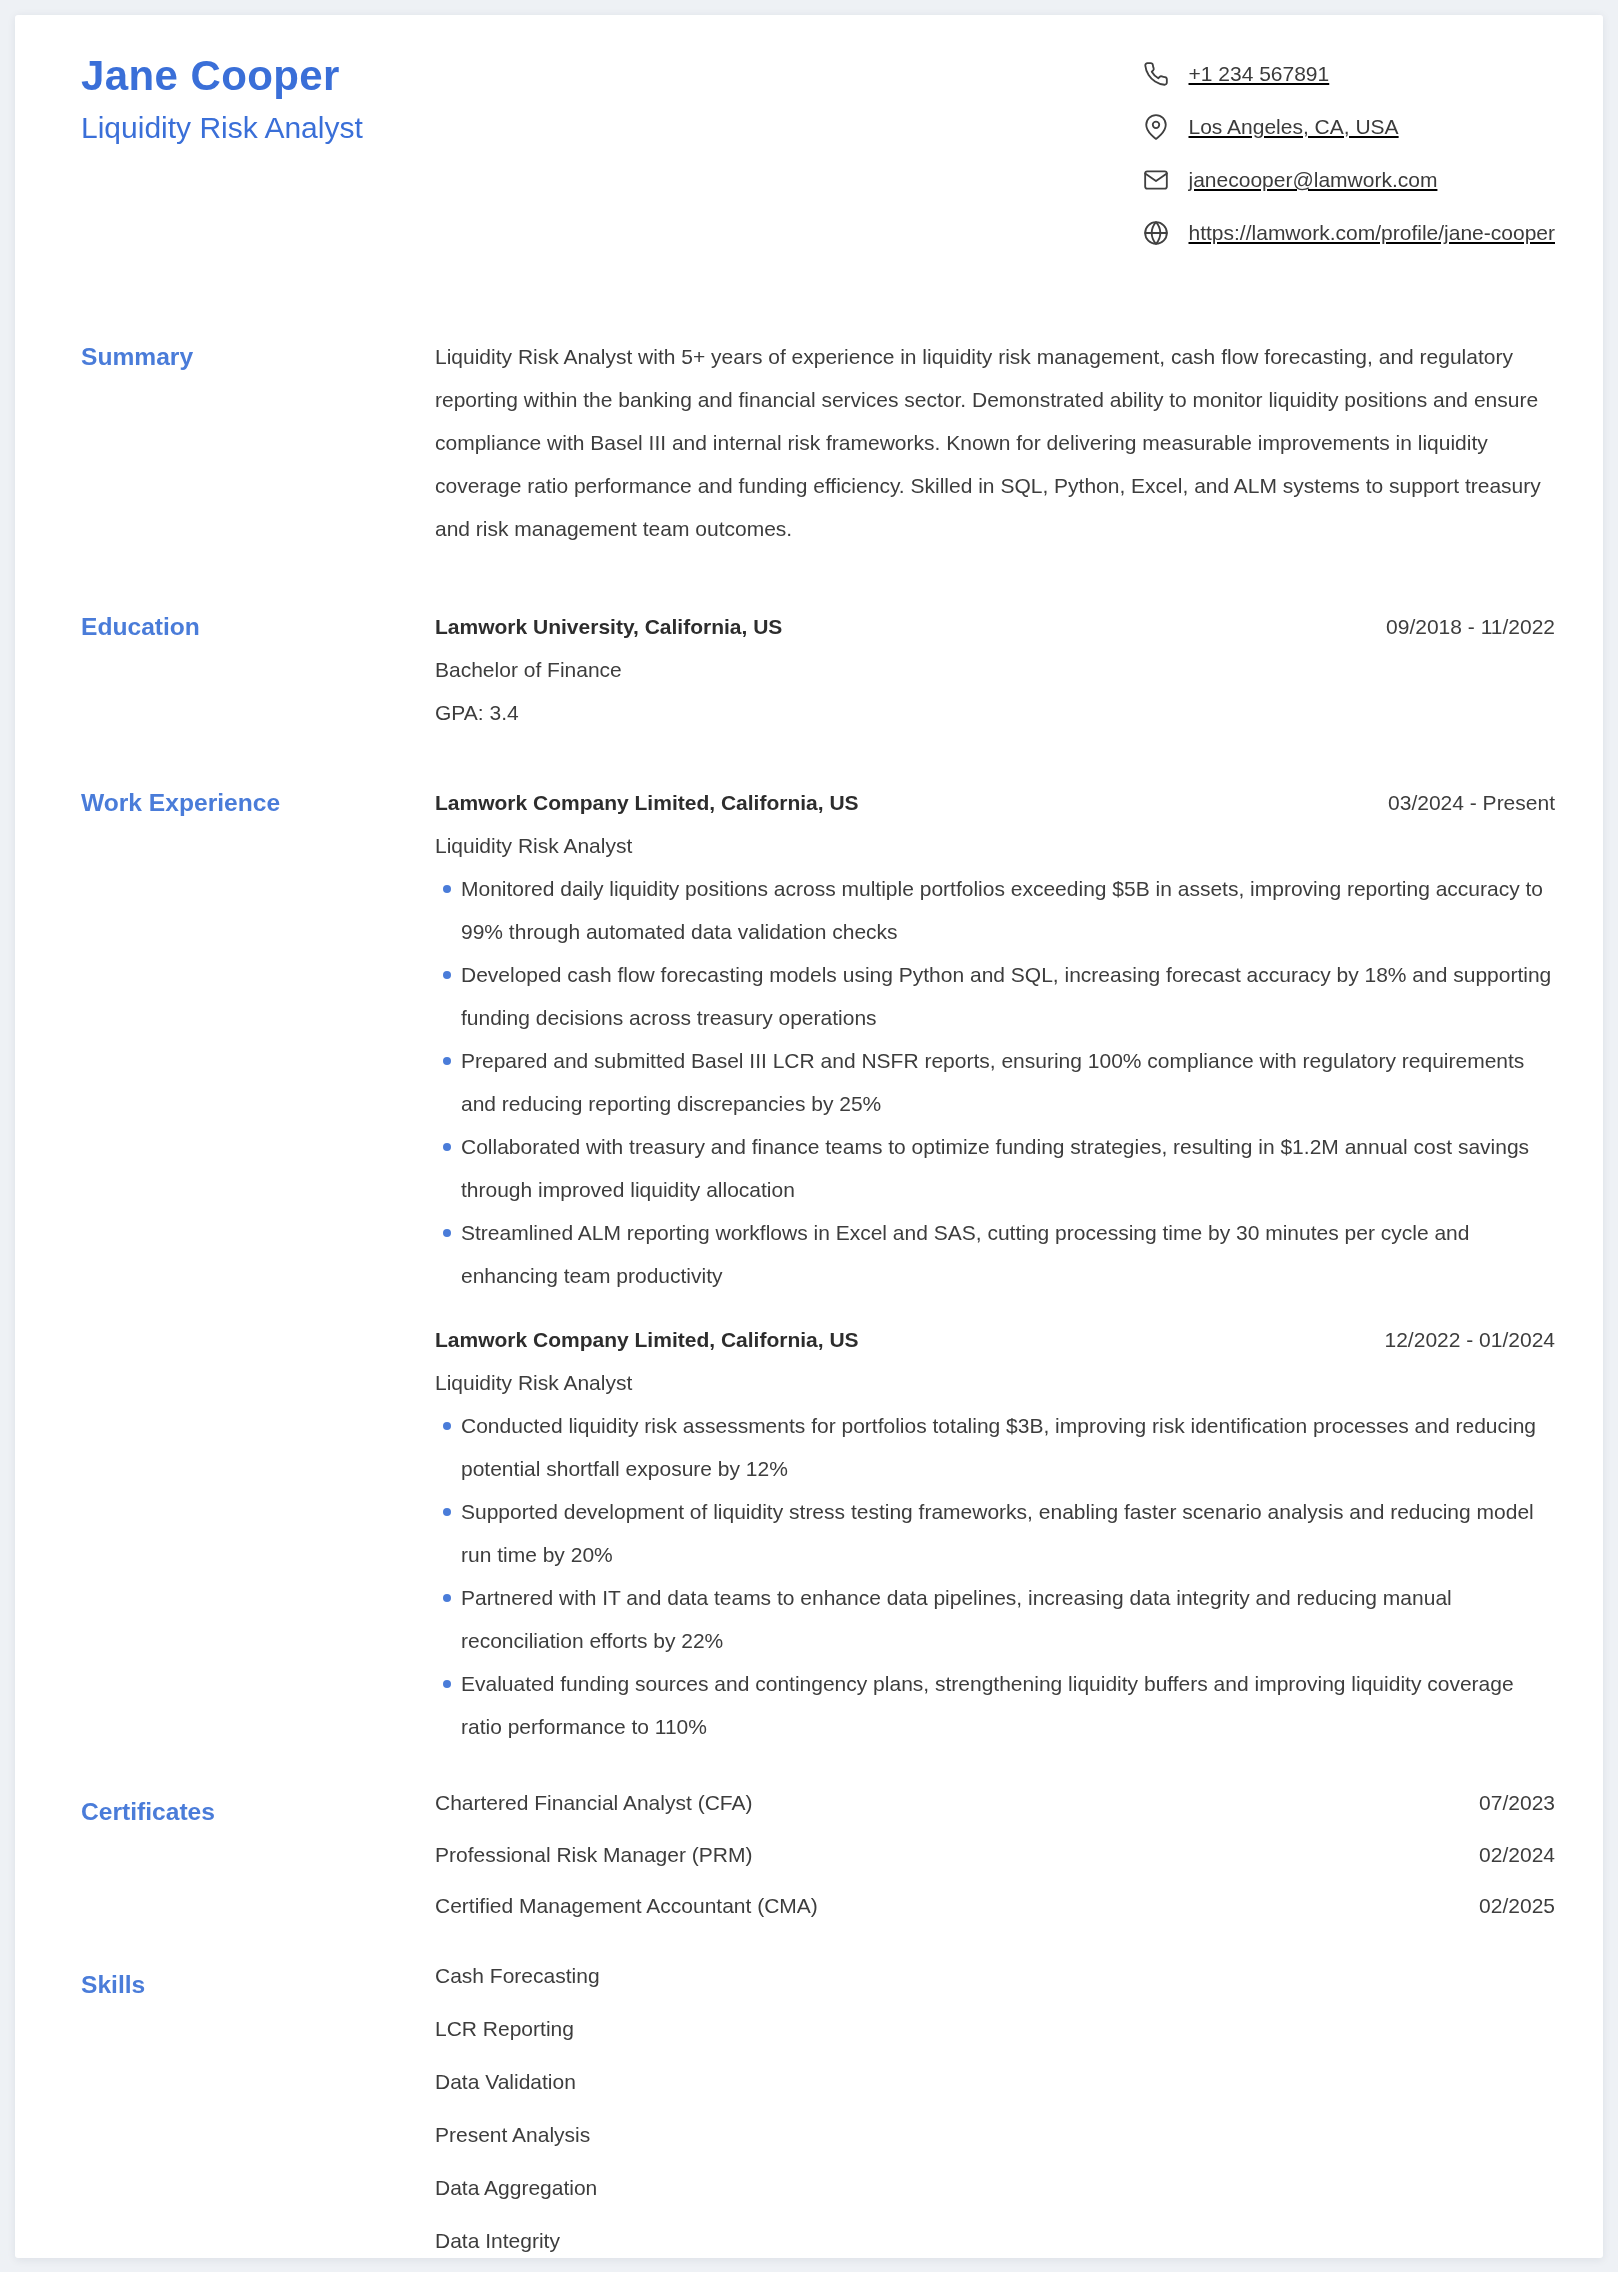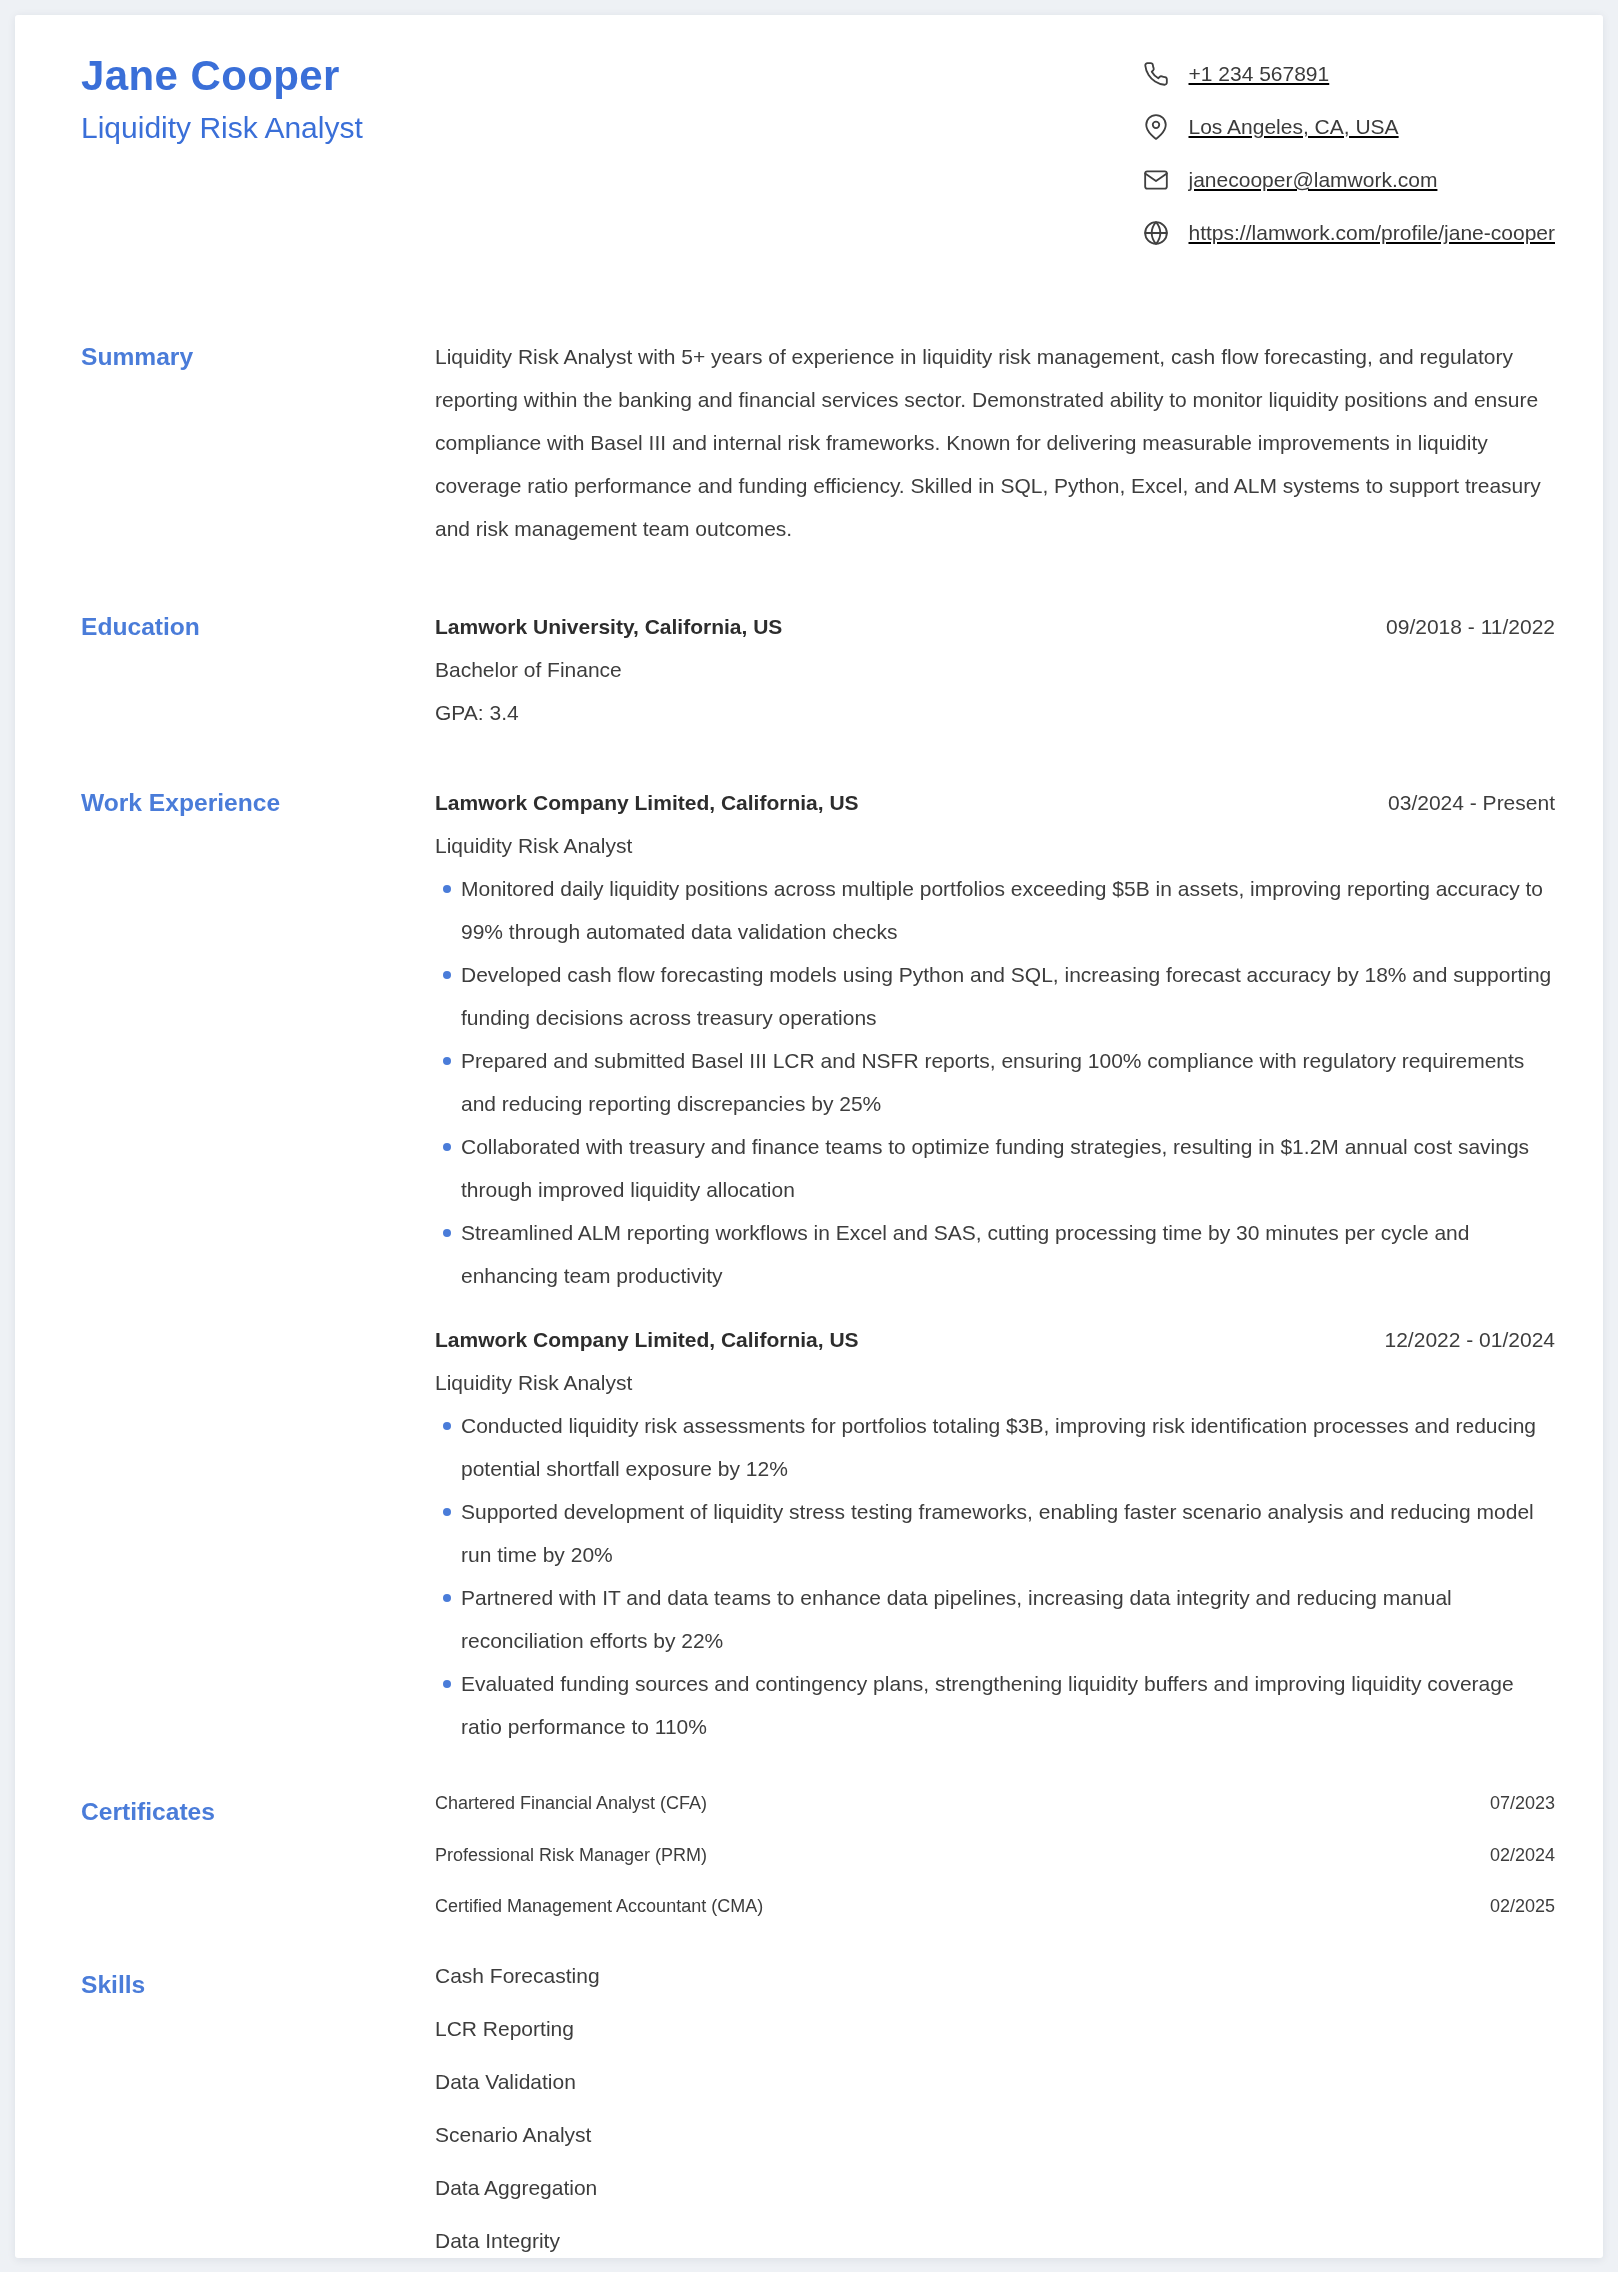--- a/index.html
+++ b/index.html
@@ -54,21 +54,21 @@
     position:relative; padding-left:26px;
     font-size:21px; color:#3d3d3d; line-height:43px;
   }
   ul.bullets li::before {
     content:""; position:absolute; left:8px; top:17.6px;
     width:8px; height:8px; border-radius:50%; background:#4a7cd9;
   }
   
   .cert-row { display:flex; justify-content:space-between; align-items:baseline; line-height:26px; margin-bottom:25.5px; }
   .cert-row:last-child { margin-bottom:0; }
-  .cert-name, .cert-date { font-size:18px; color:#3d3d3d; }
+  .cert-name, .cert-date { font-size:21px; color:#3d3d3d; }
   .skill-row { font-size:21px; color:#3d3d3d; line-height:26px; margin-bottom:27px; }
   .skill-row:last-child { margin-bottom:0; }
 </style>
 </head>
 <body>
 
 <div class="card">
 
   <div class="header">
     <div>
@@ -197,20 +197,20 @@
   </div>
 
   <div class="section sec-skills">
     <div class="sec-left">
       <div class="sec-heading">Skills</div>
     </div>
     <div class="sec-content">
       <div class="skill-row">Cash Forecasting</div>
       <div class="skill-row">LCR Reporting</div>
       <div class="skill-row">Data Validation</div>
-      <div class="skill-row">Scenario Analyst</div>
+      <div class="skill-row">Present Analysis</div>
       <div class="skill-row">Data Aggregation</div>
       <div class="skill-row">Data Integrity</div>
     </div>
   </div>
 
 </div>
 
 
 </body></html>

